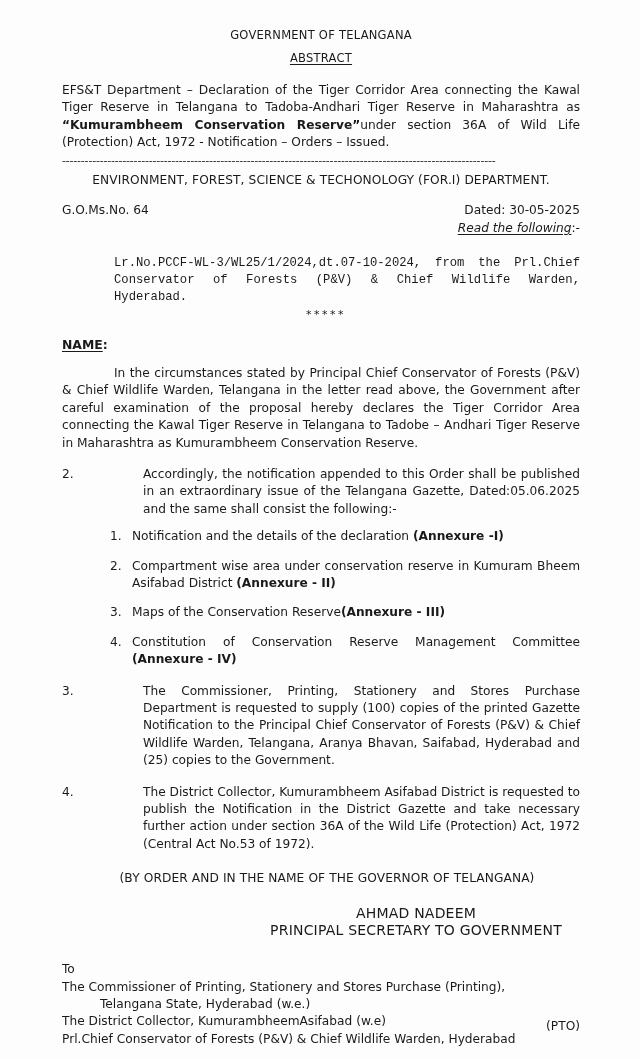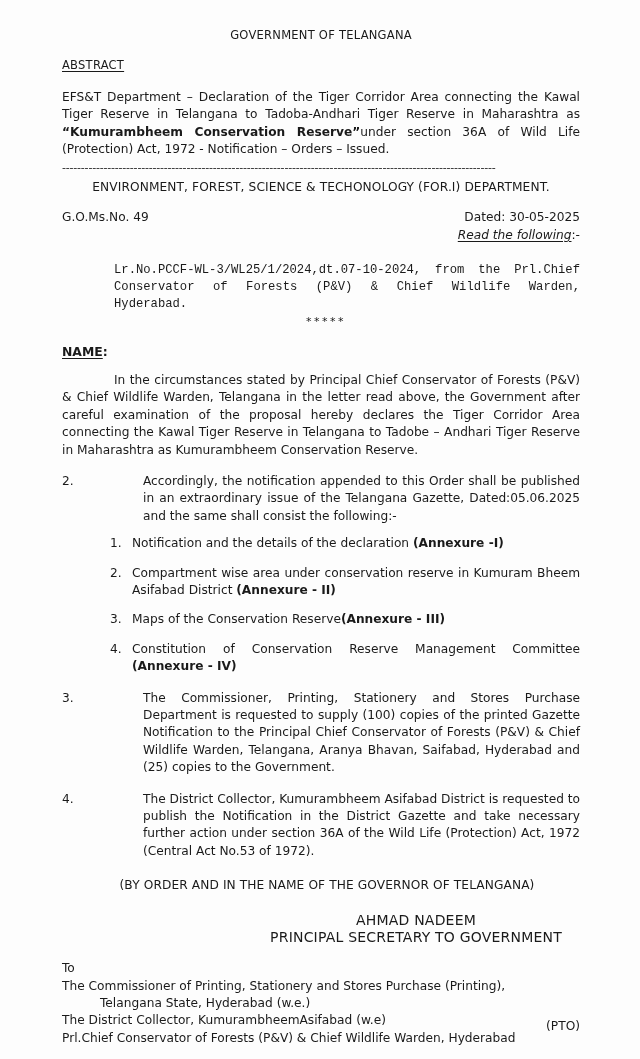--- a/index.html
+++ b/index.html
@@ -25,22 +25,23 @@
   }
   .hdr-gov {
     font-size: 11.5px;
     letter-spacing: 0.25px;
     text-align: center;
     line-height: 1.35;
   }
   .hdr-abstract {
     font-size: 11.5px;
     letter-spacing: 0.25px;
+    text-align: center;
     line-height: 1.35;
-    margin-top: 14px;
+    margin-top: 7px;
   }
   .hdr-abstract span {
     text-decoration: underline;
     text-underline-offset: 2px;
   }
   .abstract-body {
     margin-top: 16px;
     font-size: 12.2px;
     line-height: 17.4px;
     text-align: justify;
@@ -172,21 +173,21 @@
   .signature {
     margin-top: 20px;
     text-align: center;
     font-size: 14px;
     line-height: 17px;
     letter-spacing: 0.2px;
     padding-left: 190px;
   }
   
   .to-block {
-    margin-top: 14px;
+    margin-top: 22px;
     font-size: 12.2px;
     line-height: 17.4px;
   }
   .to-label { }
   .to-line { }
   .to-line.justified {
     text-align: justify;
     text-justify: inter-word;
   }
   .to-line.indent { padding-left: 38px; }
@@ -205,21 +206,21 @@
   <div class="hdr-gov">GOVERNMENT OF TELANGANA</div>
   <div class="hdr-abstract"><span>ABSTRACT</span></div>
 
   <div class="abstract-body"><span>EFS&amp;T Department – Declaration of the Tiger Corridor Area connecting the Kawal Tiger Reserve in Telangana to Tadoba-Andhari Tiger Reserve in Maharashtra as </span><b>“Kumurambheem Conservation Reserve”</b><span>under section 36A of Wild Life (Protection) Act, 1972 - Notification – Orders – Issued.</span></div>
 
   <div class="dashline">-------------------------------------------------------------------------------------------------------------------</div>
 
   <div class="dept-line">ENVIRONMENT, FOREST, SCIENCE &amp; TECHONOLOGY (FOR.I) DEPARTMENT.</div>
 
   <div class="go-row">
-    <div class="go-left">G.O.Ms.No. 49</div>
+    <div class="go-left">G.O.Ms.No. 64</div>
     <div class="go-right">
       <div>Dated: 30-05-2025</div>
       <div class="readfollow"><u>Read the following</u><span>:-</span></div>
     </div>
   </div>
 
   <div class="letter-ref">Lr.No.PCCF-WL-3/WL25/1/2024,dt.07-10-2024, from the Prl.Chief Conservator of Forests (P&amp;V) &amp; Chief Wildlife Warden, Hyderabad.</div>
 
   <div class="stars">*****</div>
 

